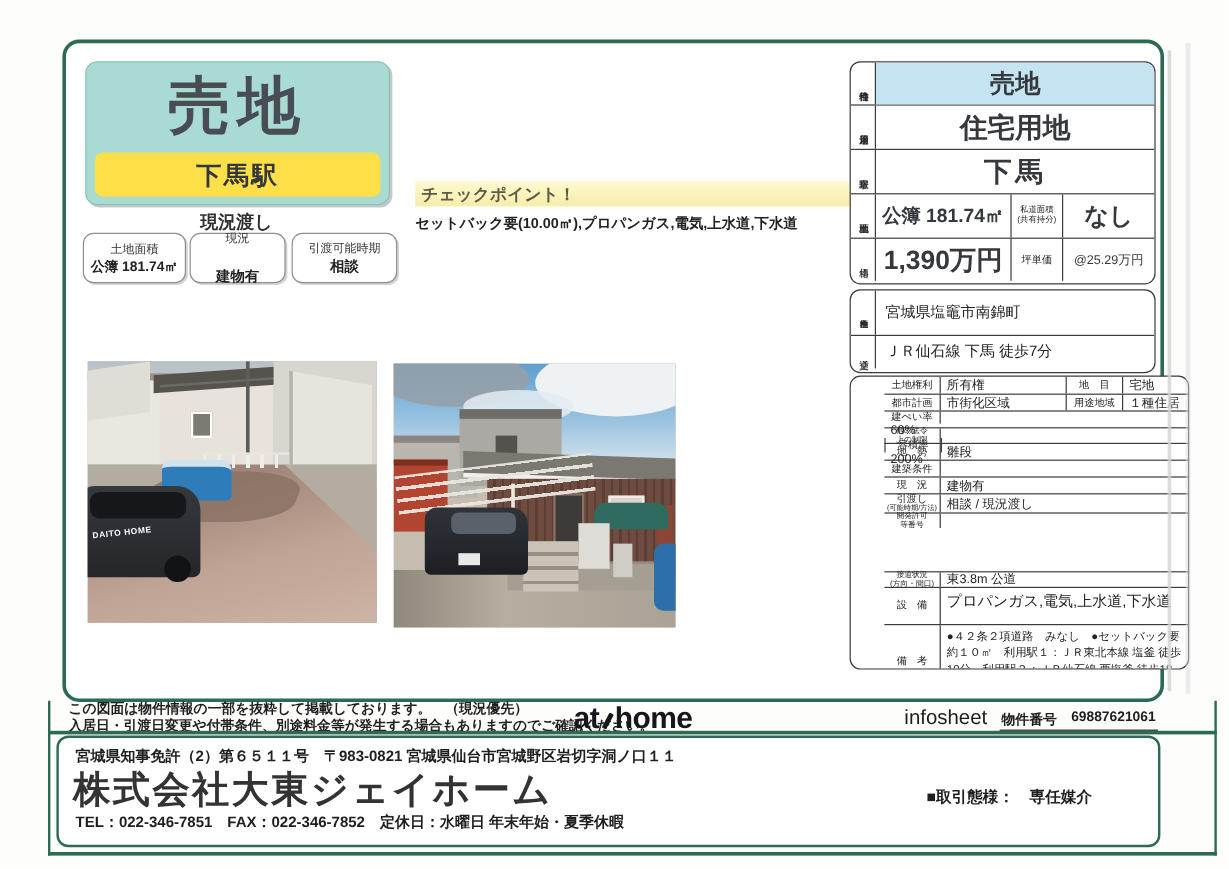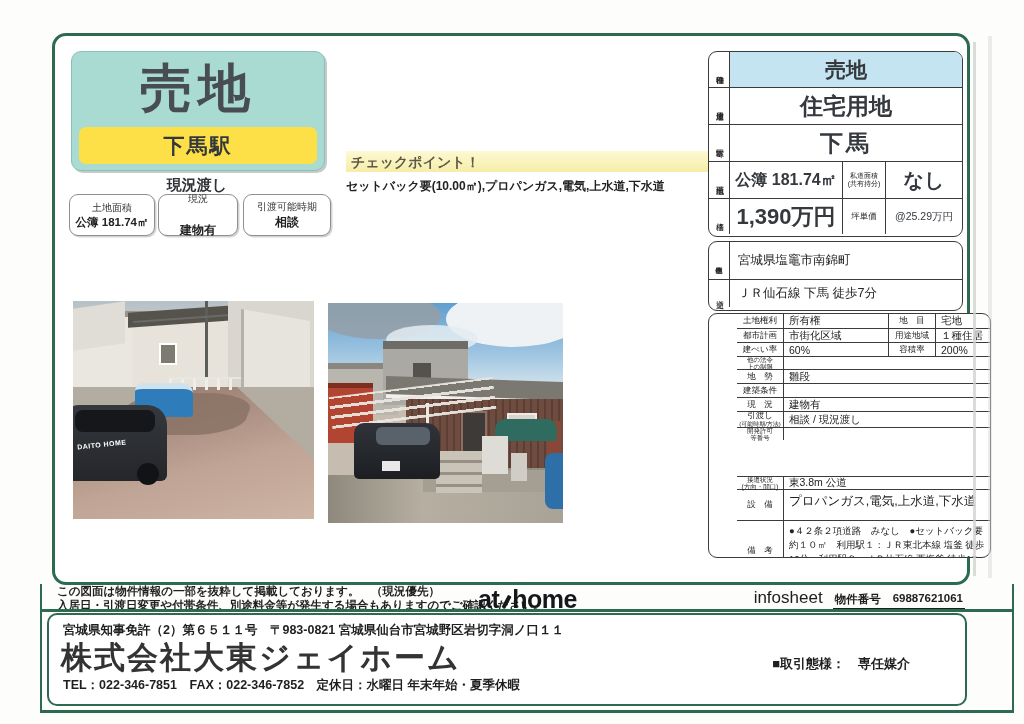--- a/index.html
+++ b/index.html
@@ -241,21 +241,21 @@
         <div class="v1">所有権</div>
         <div class="lbl2">地　目</div>
         <div class="val">宅地</div>
       </div>
       <div class="trow" style="height:14px;">
         <div class="lbl">都市計画</div>
         <div class="v1">市街化区域</div>
         <div class="lbl2">用途地域</div>
         <div class="val">１種住居</div>
       </div>
-      <div class="trow" style="height:14px;">
+      <div class="trow" style="height:14px;flex-direction:column;">
         <div class="lbl">建ぺい率</div>
         <div class="v1">60%</div>
         <div class="lbl2">容積率</div>
         <div class="val">200%</div>
       </div>
       <div class="trow" style="height:13px;">
         <div class="lbl" style="font-size:6.5px;">
           <span>他の法令</span>
           <span>上の制限</span>
         </div>

